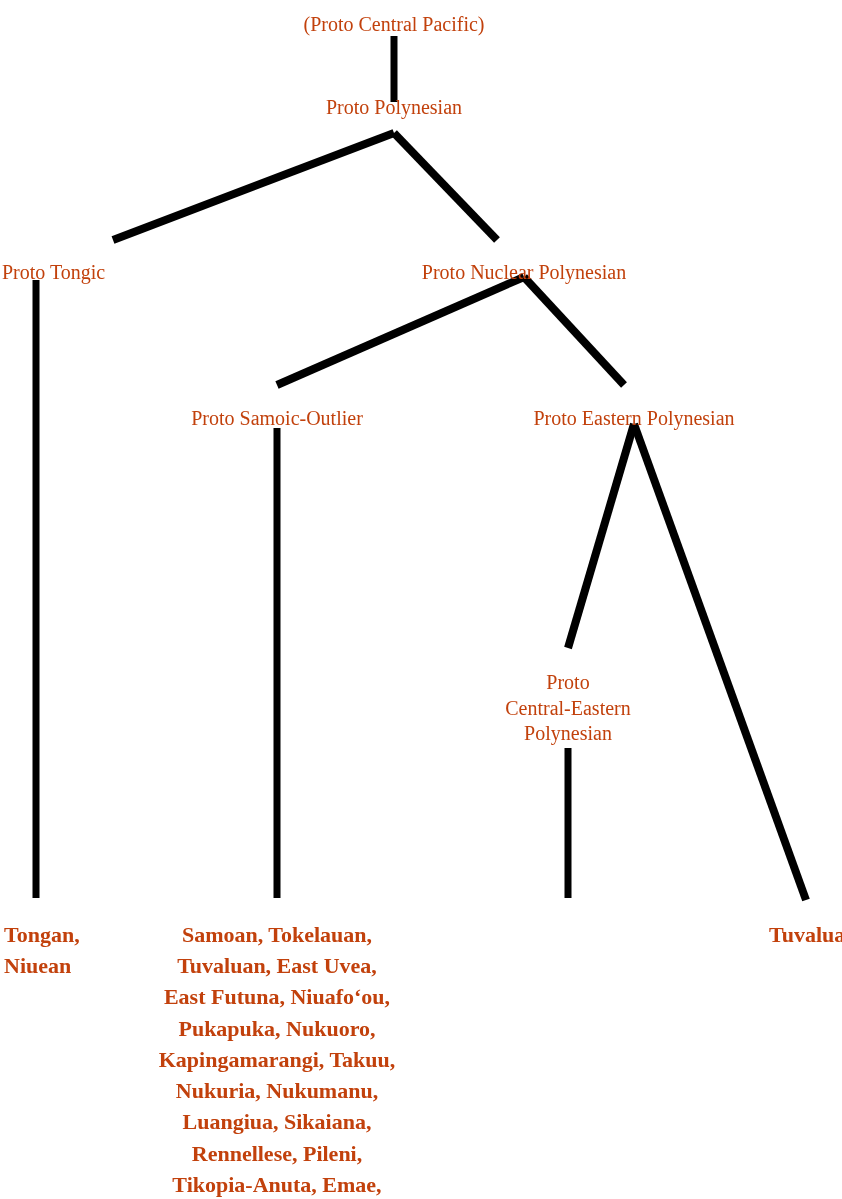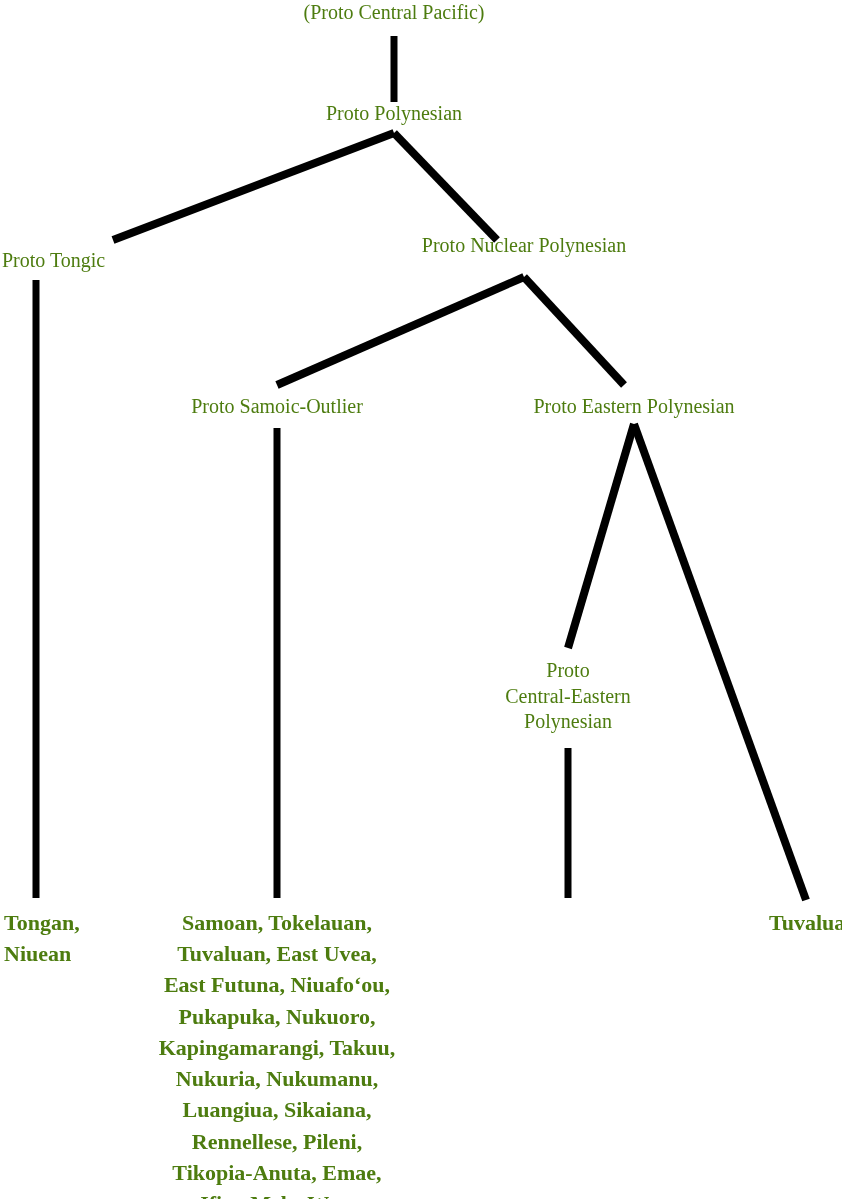--- a/index.html
+++ b/index.html
@@ -23,22 +23,23 @@
     left: 0;
     top: 0;
     width: 842px;
     height: 1199px;
   }
   .node {
     position: absolute;
     font-family: "Liberation Serif", serif;
     font-size: 20px;
     line-height: 1.28;
-    color: #4d7c0f;
+    color: #c2410c;
     white-space: pre-line;
+    margin-top: 12px;
   }
   .center {
     text-align: center;
     transform: translateX(-50%);
   }
   .left {
     text-align: left;
   }
   .leaf {
     font-weight: bold;
@@ -76,25 +77,25 @@
 
     <line x1="634" y1="424" x2="568" y2="648" stroke="#000000" stroke-width="8"></line>
 
     <line x1="634" y1="424" x2="806" y2="900" stroke="#000000" stroke-width="8"></line>
 
     <line x1="568" y1="748" x2="568" y2="898" stroke="#000000" stroke-width="7"></line>
   </svg>
 
   <div class="node center" style="left:394px; top:0px;">(Proto Central Pacific)</div>
 
-  <div class="node center" style="left:394px; top:101px;">Proto Polynesian</div>
+  <div class="node center" style="left:394px; top:83px;">Proto Polynesian</div>
 
   <div class="node left" style="left:2px; top:248px;">Proto Tongic</div>
 
-  <div class="node center" style="left:524px; top:233px;">Proto Nuclear Polynesian</div>
+  <div class="node center" style="left:524px; top:248px;">Proto Nuclear Polynesian</div>
 
   <div class="node center" style="left:277px; top:394px;">Proto Samoic-Outlier</div>
 
   <div class="node center" style="left:568px; top:658px;">Proto
 Central-Eastern
 Polynesian</div>
 
   <div class="node center" style="left:634px; top:394px;">Proto Eastern Polynesian</div>
 
   <div class="node leaf leaf-left" style="left:4px; top:907px;">Tongan,

